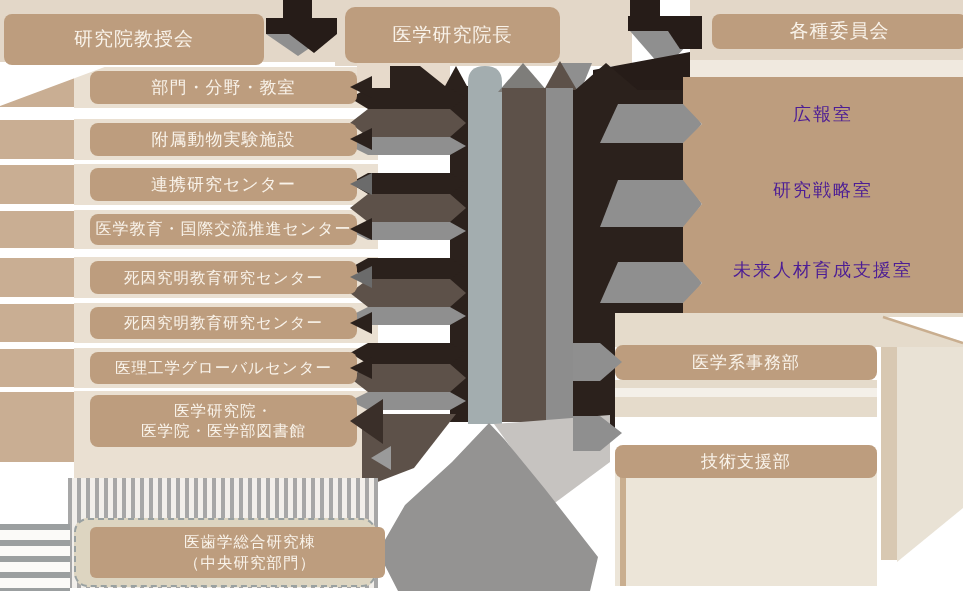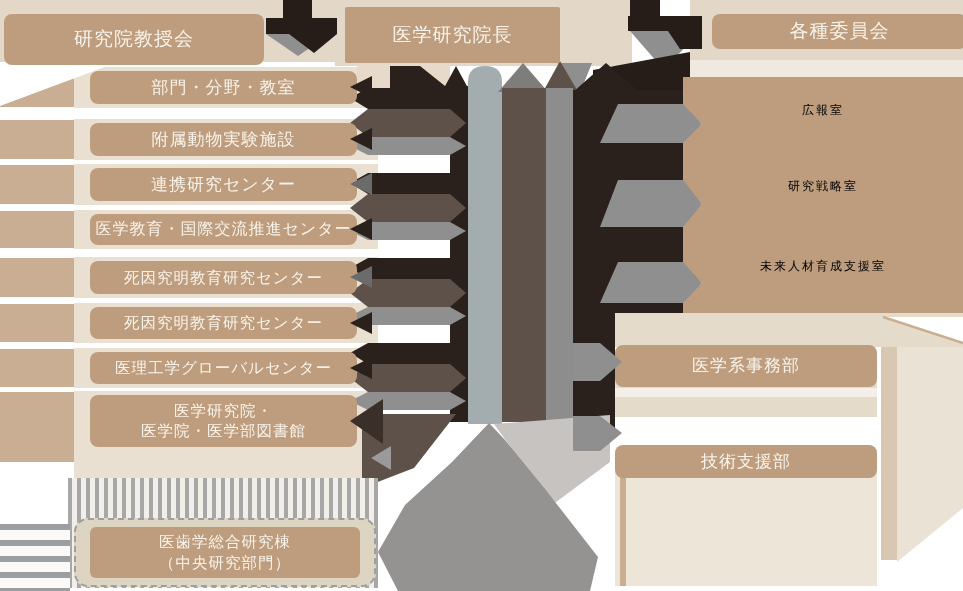--- a/index.html
+++ b/index.html
@@ -11,45 +11,45 @@
   .box{
     position:absolute;display:flex;align-items:center;justify-content:center;
     background:#bd9d7e;color:#f9f3ea;border-radius:8px;text-align:center;
     line-height:1.28;letter-spacing:1px;
   }
   .prelines{white-space:pre-line;}
   .f19{font-size:19px;}
   .f17{font-size:17px;}
   .f155{font-size:15.5px;}
   .f14{font-size:16px;}
-  .top-center{border-radius:2px;}
+  .top-center{border-radius:10px;}
   .panel{
     position:absolute;left:683px;top:77px;width:280px;height:236px;background:#bd9d7e;
     clip-path:polygon(0 0,100% 0,100% 100%,0 100%,0 226px,19px 206px,0 185px,0 150px,19px 127px,0 103px,0 66px,19px 47px,0 27px);
   }
   .panel-label{
-    position:absolute;left:0;width:100%;text-align:center;color:#000000;
-    font-size:12px;letter-spacing:2px;
+    position:absolute;left:0;width:100%;text-align:center;color:#4c1d95;
+    font-size:18px;letter-spacing:2px;
   }
   .vstripes{
     position:absolute;left:68px;top:478px;width:310px;height:110px;
     background:repeating-linear-gradient(90deg,#a7a7a7 0 4px,#f2efeb 4px 9px);
   }
   .hstripes{
     position:absolute;left:0;top:524px;width:70px;height:67px;
     background:repeating-linear-gradient(180deg,#9b9fa0 0 6px,#fbfaf8 6px 16px);
   }
   .dashed-wrap{
     position:absolute;left:74px;top:518px;width:298px;height:65px;
     background:#ddd5c1;border:2px dashed #99a1a1;border-radius:14px;
   }
   .dashed-inner{
     position:absolute;left:14px;top:7px;width:270px;height:51px;background:#bd9d7e;
     border-radius:6px;display:flex;align-items:center;justify-content:center;
-    color:#f9f3ea;font-size:15.5px;line-height:1.3;letter-spacing:1px;text-align:center;
+    color:#f9f3ea;font-size:15.5px;line-height:1.3;letter-spacing:1px;text-align:center;padding-left:25px;
   }
 </style>
 </head>
 <body>
 
 <div id="stage">
 
   <svg class="layer" width="963" height="591" aria-hidden="true">
 
     <rect x="0" y="0" width="345" height="62" fill="#e3d7c8"></rect>
@@ -173,21 +173,21 @@
     <span class="prelines">医学研究院・
 医学院・医学部図書館</span>
   </div>
 
   <div class="panel">
     <div class="panel-label" style="top:25px;">広報室</div>
     <div class="panel-label" style="top:101px;">研究戦略室</div>
     <div class="panel-label" style="top:181px;">未来人材育成支援室</div>
   </div>
 
-  <div class="box f17" style="left:615px;top:345px;width:262px;height:42px;">
+  <div class="box f17" style="left:615px;top:345px;width:262px;height:35px;">
     <span>医学系事務部</span>
   </div>
   <div class="box f17" style="left:615px;top:417px;width:262px;height:33px;margin-top:28px;">
     <span>技術支援部</span>
   </div>
 
   <div class="dashed-wrap">
     <div class="dashed-inner prelines">医歯学総合研究棟
 （中央研究部門）</div>
   </div>

